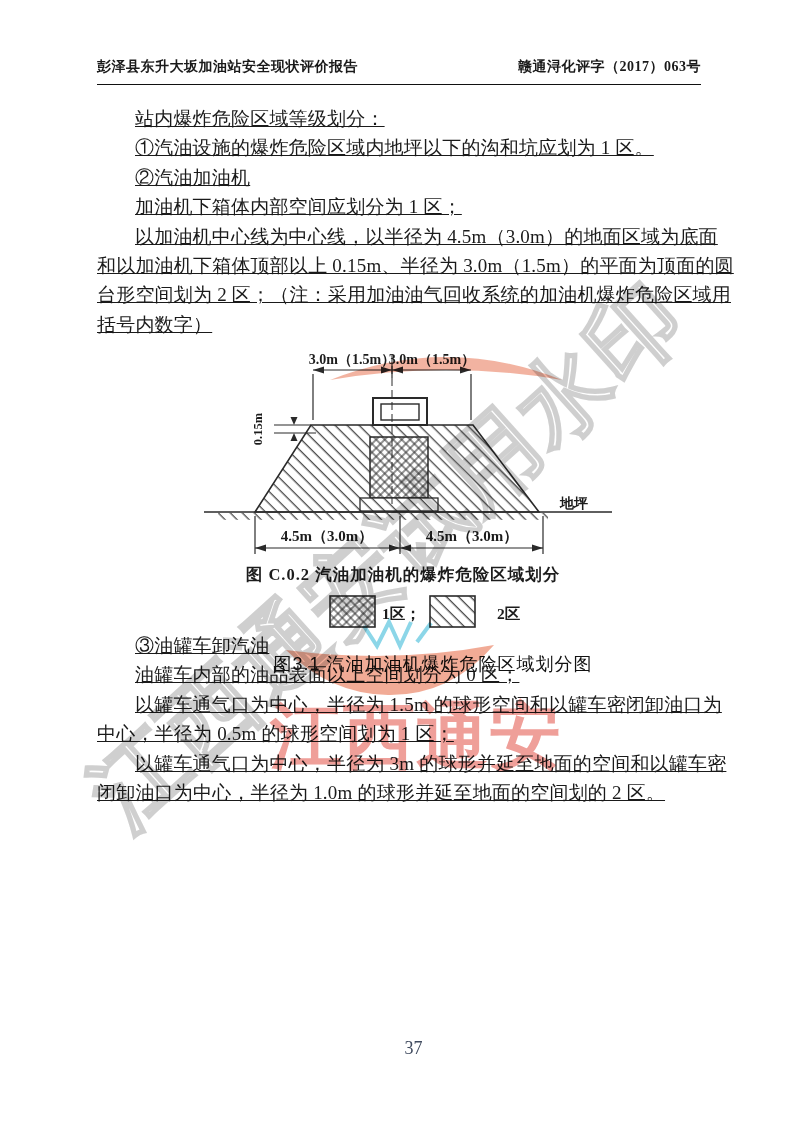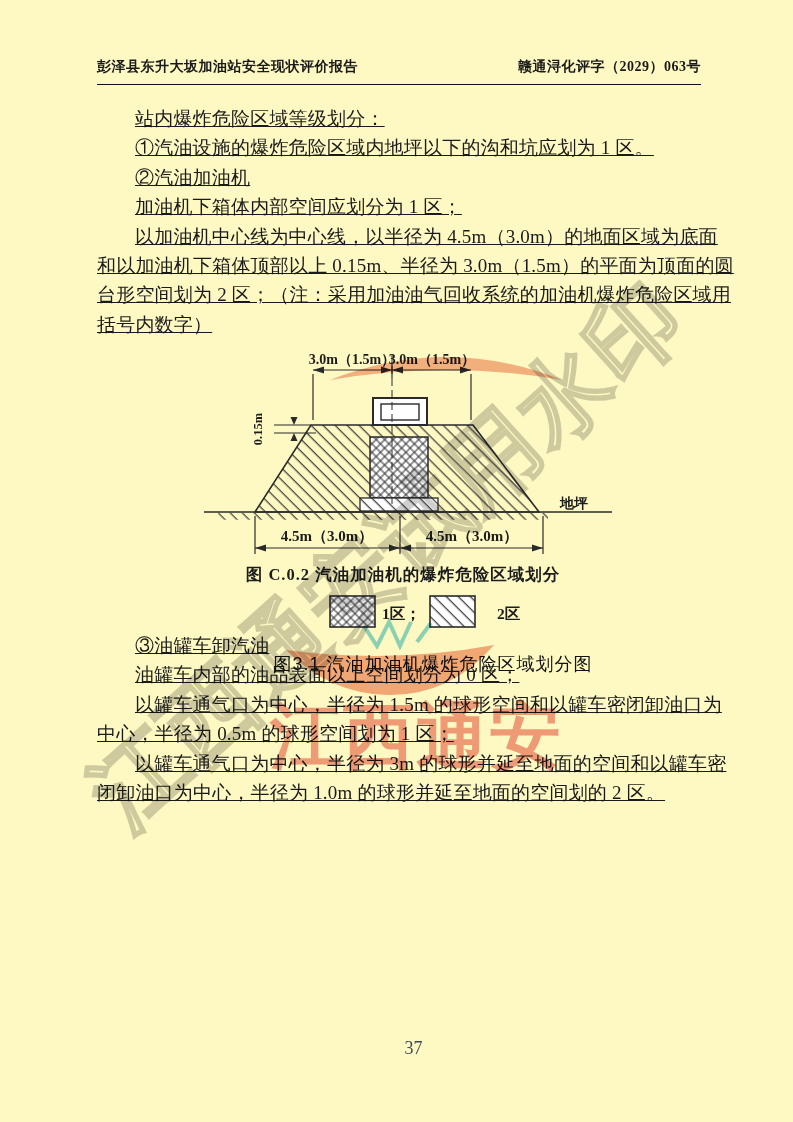--- a/index.html
+++ b/index.html
@@ -1,18 +1,18 @@
 <!DOCTYPE html>
 <html style="--wm-gray: #c9c9c9; --wm-red: #e25045;"><head>
 <meta charset="utf-8">
 <style>
   html,body{margin:0;padding:0;background:#888;}
   .page{
     position:relative;width:793px;height:1122px;margin:0 auto;
-    background:#fef9c3;overflow:hidden;
+    background:#ffffff;overflow:hidden;
     font-family:"Liberation Serif",serif;color:#1a1a1a;
   }
   
   .hdr{position:absolute;left:97px;top:58px;width:604px;display:flex;
        justify-content:space-between;align-items:flex-end;
        font-size:14px;font-weight:bold;letter-spacing:.5px;}
   .hdr-rule{position:absolute;left:97px;top:84px;width:604px;height:0;
        border-top:1.6px solid #111;}
   
   .btext{position:absolute;left:97px;width:640px;}
@@ -47,21 +47,21 @@
        color:var(--wm-red,#e25045);opacity:.55;white-space:nowrap;}
   .wm-red svg{position:absolute;left:0;top:0;}
 </style>
 </head>
 <body>
 
 <div class="page">
 
   <div class="hdr">
     <span>彭泽县东升大坂加油站安全现状评价报告</span>
-    <span>赣通浔化评字（2029）063号</span>
+    <span>赣通浔化评字（2017）063号</span>
   </div>
   <div class="hdr-rule"></div>
 
   <div class="btext" id="body-top">
       <div class="bline ind">站内爆炸危险区域等级划分：</div>
       <div class="bline ind">①汽油设施的爆炸危险区域内地坪以下的沟和坑应划为 1 区。</div>
       <div class="bline ind">②汽油加油机</div>
       <div class="bline ind">加油机下箱体内部空间应划分为 1 区；</div>
       <div class="bline ind">以加油机中心线为中心线，以半径为 4.5m（3.0m）的地面区域为底面</div>
       <div class="bline">和以加油机下箱体顶部以上 0.15m、半径为 3.0m（1.5m）的平面为顶面的圆</div>

